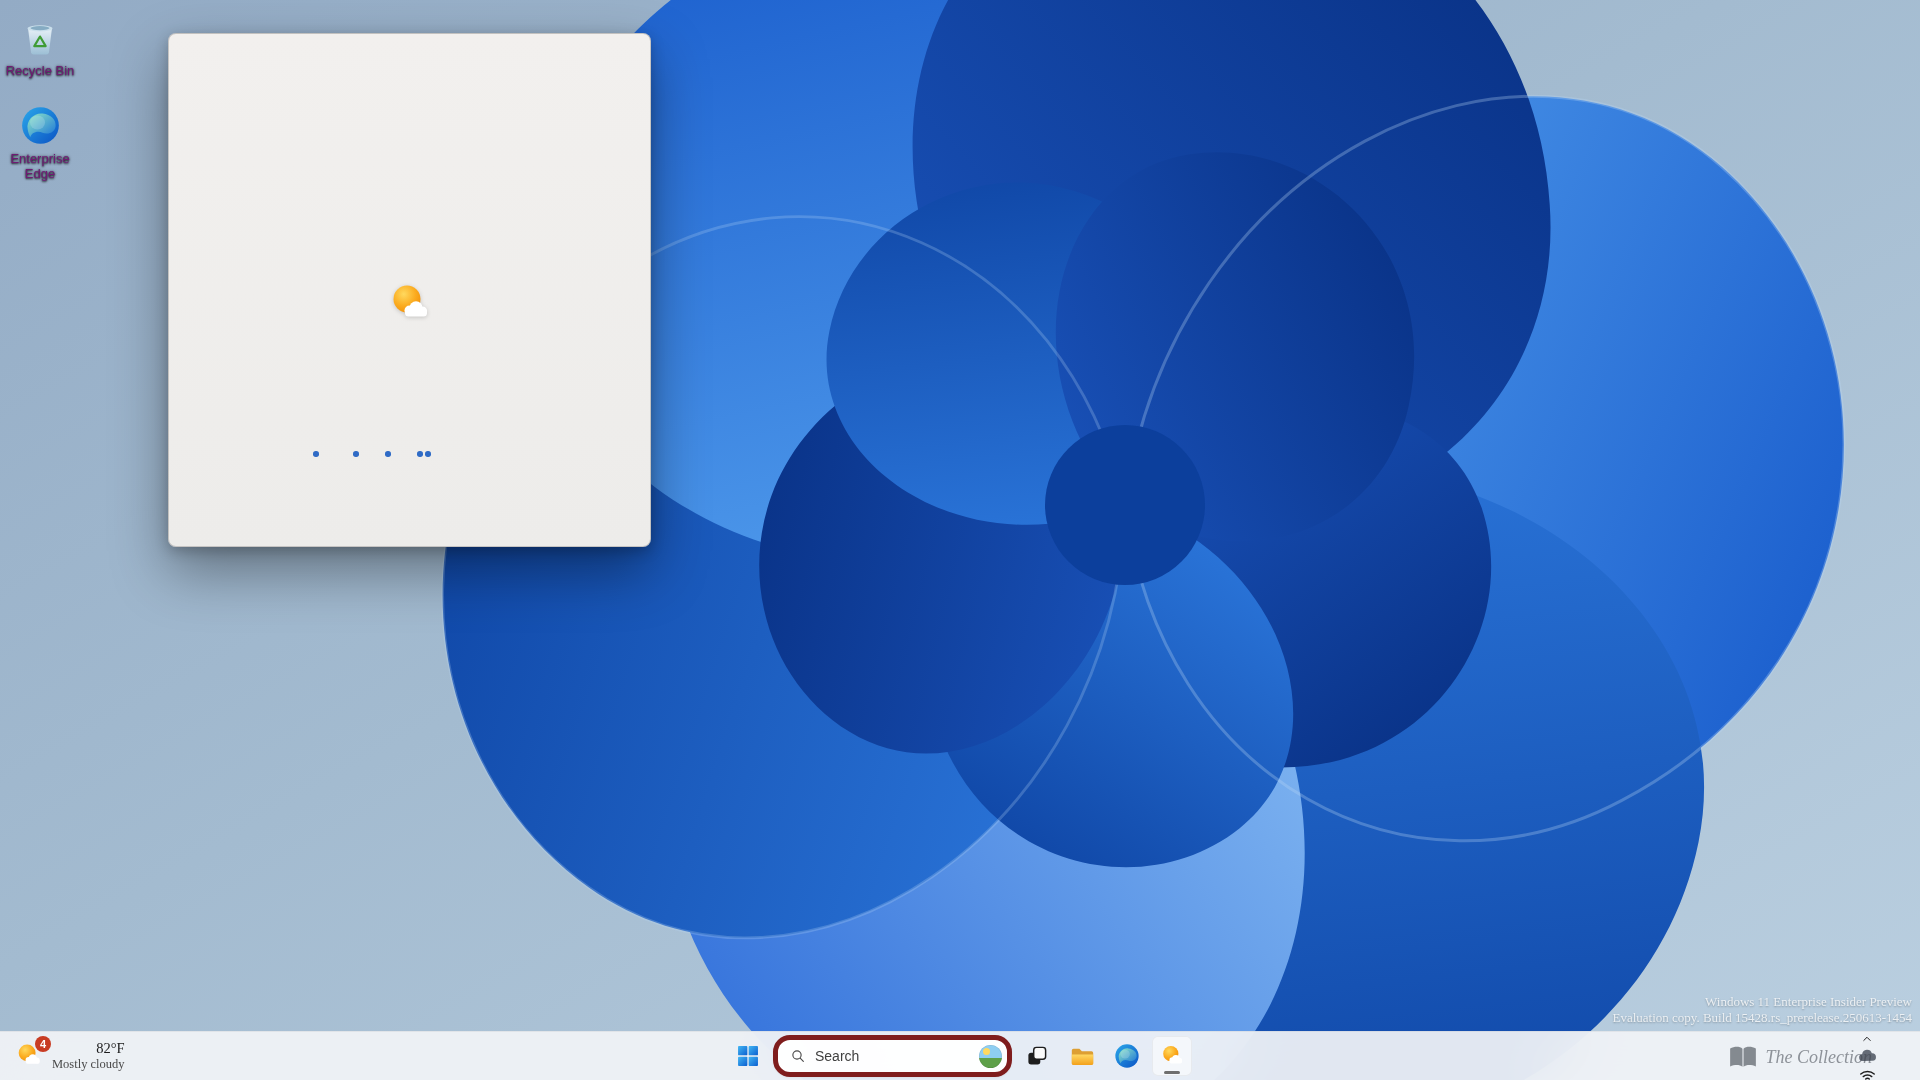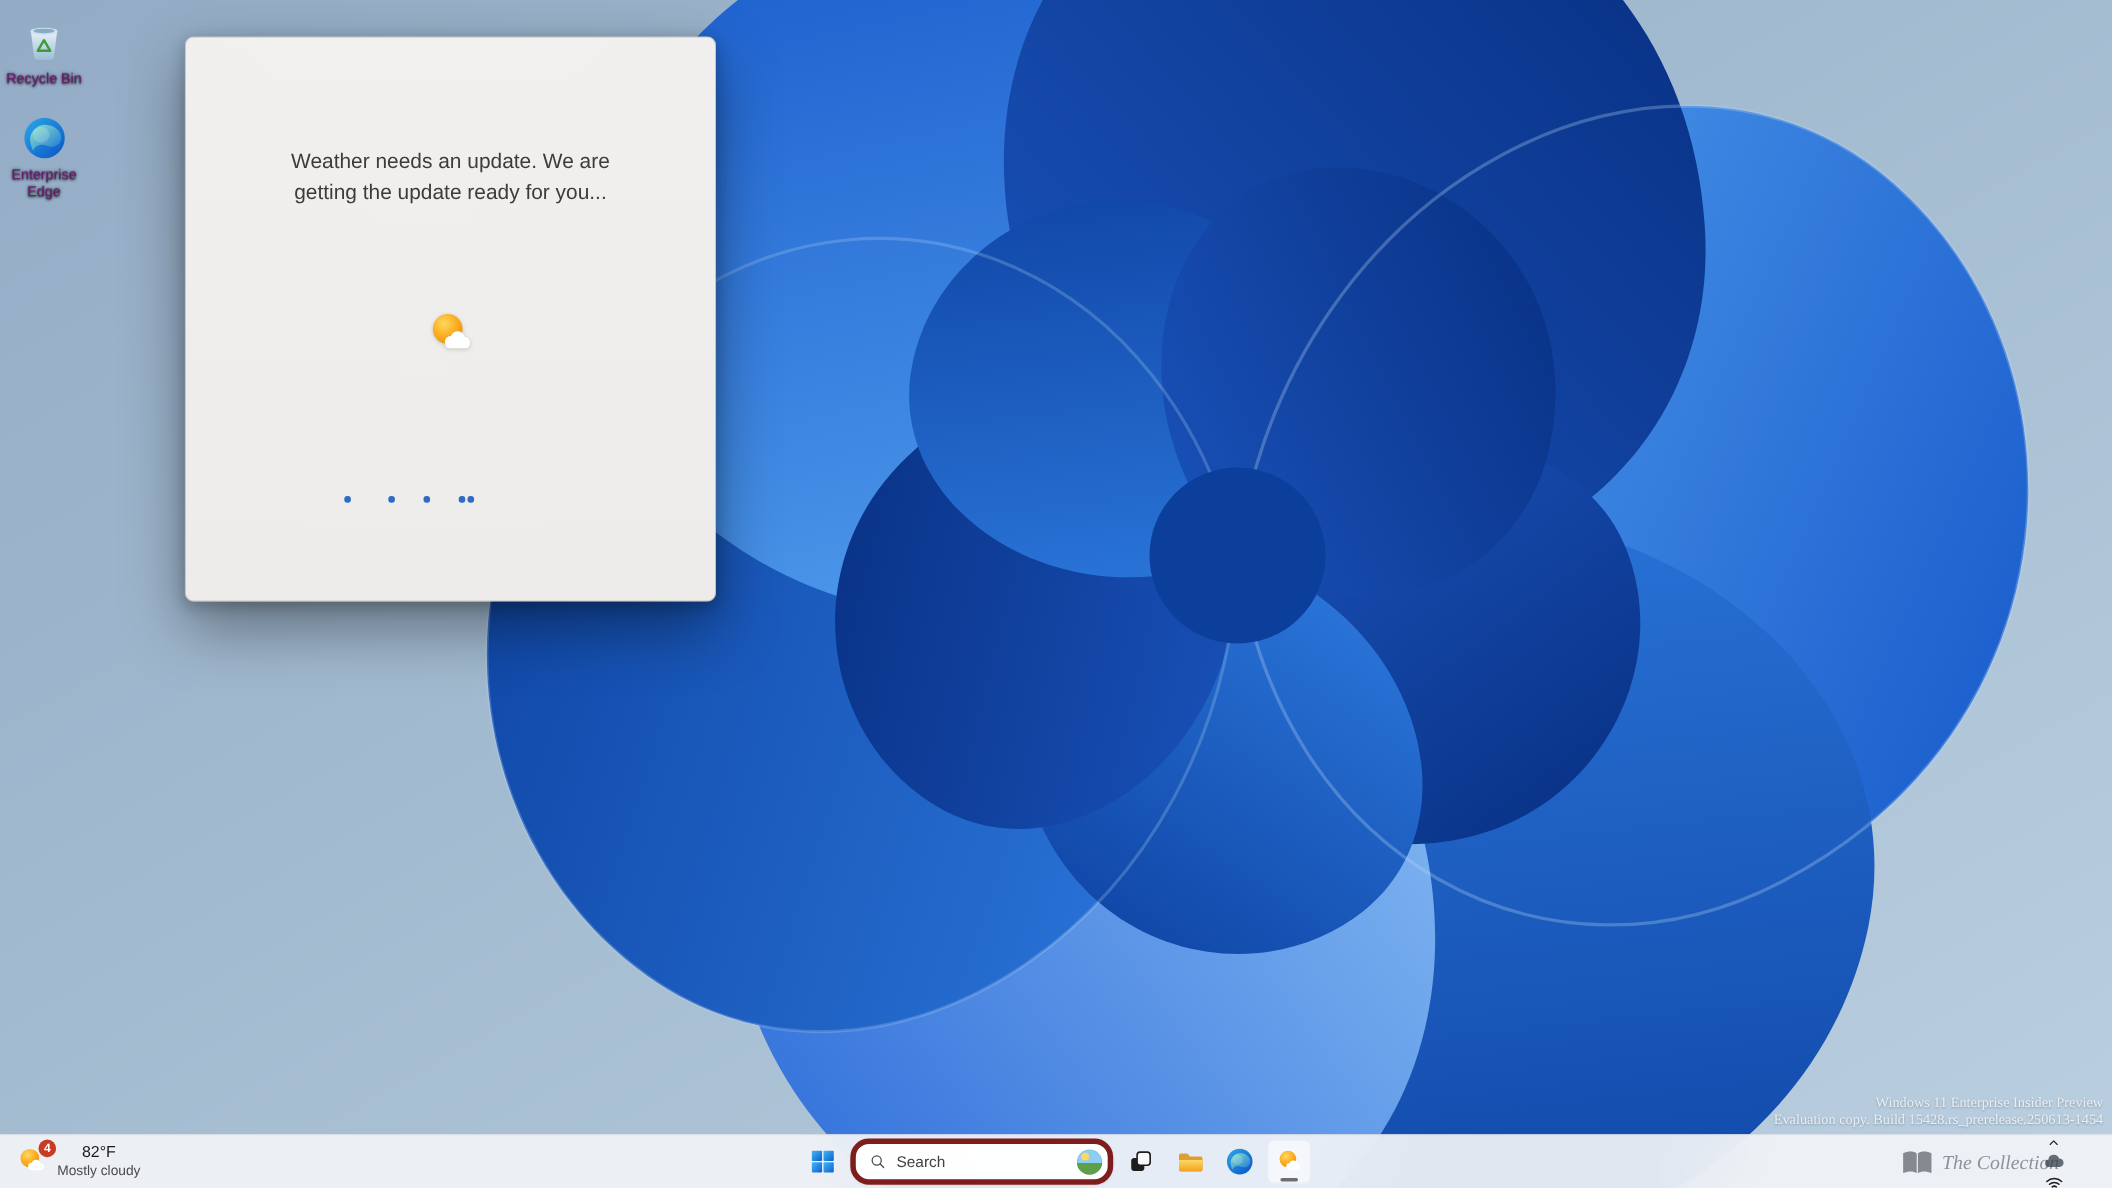--- a/index.html
+++ b/index.html
@@ -48,21 +48,21 @@
   .taskbar{position:absolute;left:0;right:0;bottom:0;height:48px;z-index:10;
            background:rgba(241,243,246,.93);backdrop-filter:blur(24px);
            border-top:1px solid rgba(0,0,0,.05);}
   .widget{position:absolute;left:4px;top:3px;height:42px;display:flex;align-items:center;gap:8px;
           padding:0 10px;border-radius:6px;background:transparent;border:none;}
   .widget-icon{position:relative;width:30px;height:30px;}
   .widget-icon svg{width:30px;height:30px;}
   .widget-badge{position:absolute;top:-5px;right:-7px;min-width:16px;height:16px;border-radius:8px;
                 background:#c83c23;color:#fff;font-size:11px;line-height:16px;font-weight:700;
                 text-align:center;padding:0 3px;box-sizing:border-box;}
-  .widget-text{display:flex;flex-direction:column;align-items:center;}
+  .widget-text{display:flex;flex-direction:column;align-items:flex-end;font-family:Liberation Serif, serif;}
   .widget-temp{font-size:14.5px;line-height:17px;color:#1b1b1b;}
   .widget-cond{font-size:12.5px;line-height:15px;color:#4a4a4a;}
 
   .tb-center{position:absolute;left:50%;top:4px;transform:translateX(-50%);
              display:flex;align-items:center;gap:5px;height:40px;}
   .tb-btn{width:40px;height:40px;border-radius:6px;display:grid;place-items:center;position:relative;
           background:transparent;border:none;padding:0;}
   .tb-btn.active{background:rgba(255,255,255,.55);box-shadow:inset 0 0 0 1px rgba(0,0,0,.05);}
   .tb-btn.active::after{content:"";position:absolute;bottom:2px;left:50%;transform:translateX(-50%);
           width:16px;height:3px;border-radius:2px;background:#6e6e6e;}
@@ -260,22 +260,20 @@
     <span class="di-glyph">
       <svg viewBox="0 0 48 48" style="width:41px;height:41px">
           <use href="#sym-edge"></use>
         </svg>
     </span>
     <span class="di-label">Enterprise Edge</span>
   </div>
 
   <div class="weather-window">
 
-    <p class="win-msg"><span>Weather needs an update. We are</span><br>
-      <span>getting the update ready for you...</span></p>
 
     <div class="weather-logo">
       <svg viewBox="0 0 48 48">
           <use href="#sym-weather"></use>
         </svg>
     </div>
 
     <div class="loading-dots">
       <span class="dot"></span>
       <span class="dot"></span>

